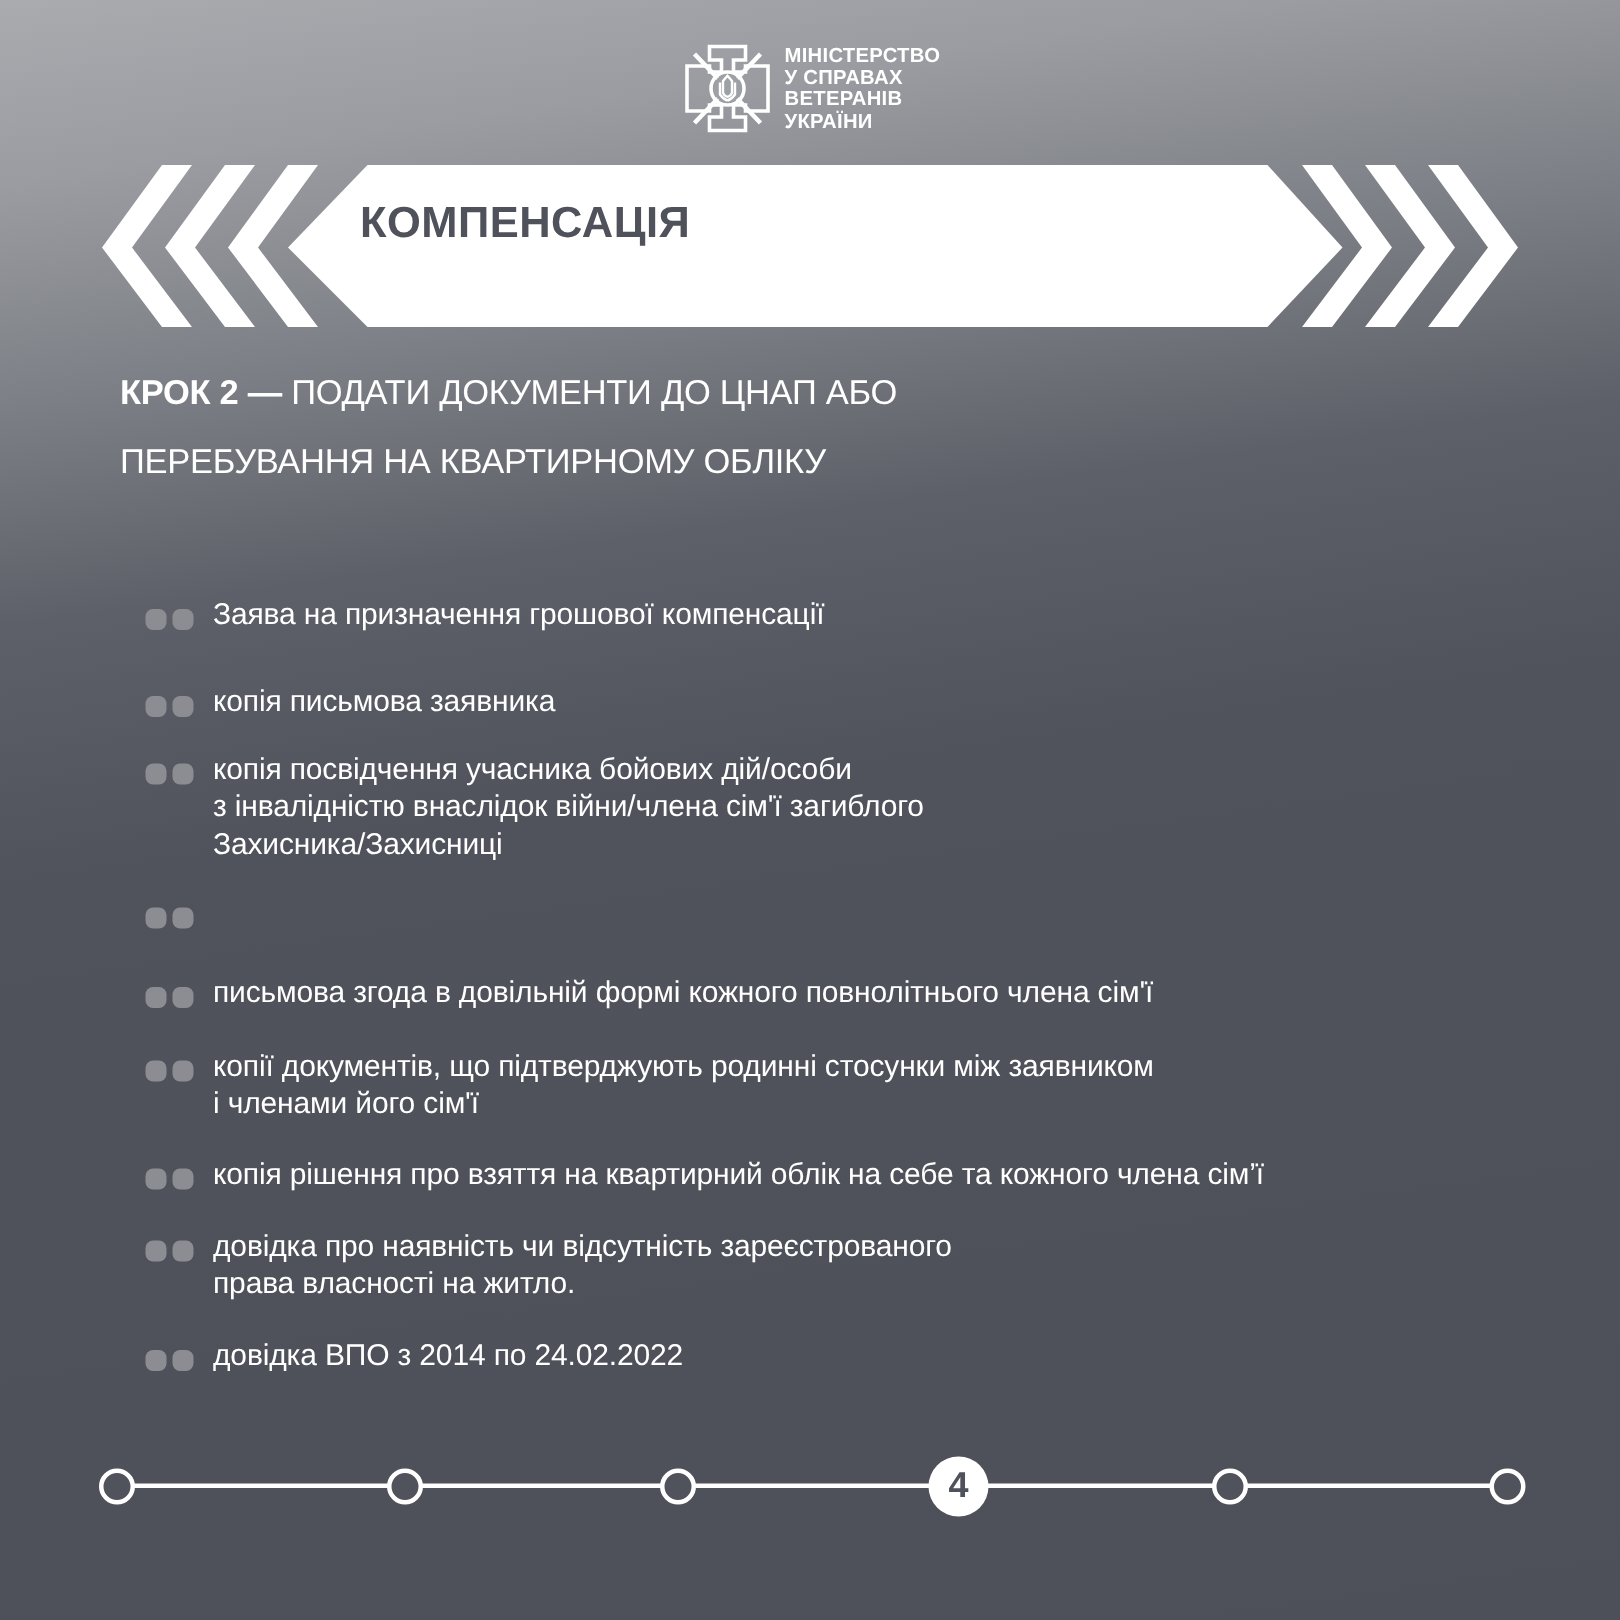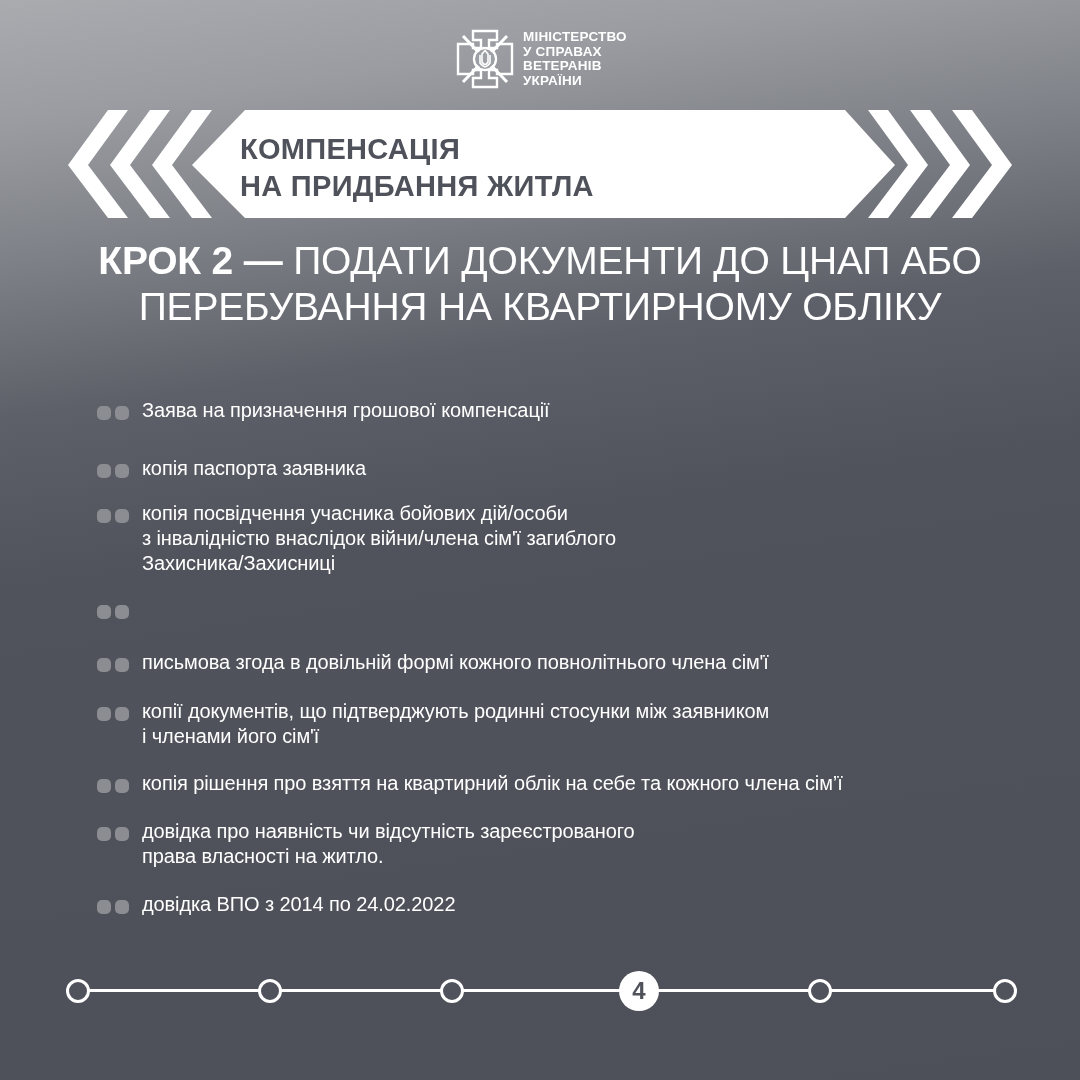--- a/index.html
+++ b/index.html
@@ -23,21 +23,21 @@
   }
   .logo-text div { white-space: nowrap; }
   .banner { position: absolute; left: 0; top: 0; width: 1080px; height: 240px; }
   .banner-title {
     position: absolute; left: 240px; width: 610px; top: 131px;
     text-align: left; color: #4f525a; font-weight: 700;
     font-size: 29px; line-height: 37px; letter-spacing: 0.3px;
   }
   .step-heading {
     position: absolute; left: 80px; width: 920px; top: 238px;
-    text-align: center; color: #ffffff; font-size: 39px; line-height: 46px;
+    text-align: left; color: #ffffff; font-size: 23px; line-height: 46px;
     letter-spacing: -0.2px;
   }
   .step-heading b { font-weight: 700; }
   .step-heading .rest { font-weight: 400; }
   .list { position: absolute; left: 97px; top: 398px; width: 950px; margin: 0; padding: 0; list-style: none; }
   .item { display: flex; align-items: flex-start; }
   .bullets { display: flex; gap: 4px; margin-top: 8px; margin-right: 13px; flex-shrink: 0; }
   .dot { width: 14px; height: 14px; border-radius: 5px; background: #8b8d92; }
   .item-text {
     color: #ffffff; font-size: 20px; line-height: 25px; white-space: pre-line;
@@ -86,42 +86,41 @@
     </g>
     <polygon fill="#ffffff" points="245,110 845,110 895,165 845,218 245,218 192,165"></polygon>
     <g fill="#ffffff">
       <polygon points="868,110 888,110 928,165 888,218 868,218 908,165"></polygon>
       <polygon points="910,110 930,110 970,165 930,218 910,218 950,165"></polygon>
       <polygon points="952,110 972,110 1012,165 972,218 952,218 992,165"></polygon>
     </g>
   </svg>
   <div class="banner-title">
     <div>КОМПЕНСАЦІЯ</div>
-    <div>НА ПРИДБАННЯ ЖИТЛА</div>
   </div>
 
   <div class="step-heading">
     <div><b>КРОК 2 —</b><span class="rest"> ПОДАТИ ДОКУМЕНТИ ДО ЦНАП АБО</span></div>
     <div class="rest">ПЕРЕБУВАННЯ НА КВАРТИРНОМУ ОБЛІКУ</div>
   </div>
 
   <ul class="list">
     <li class="item" style="height:58px">
       <span class="bullets">
           <span class="dot"></span>
           <span class="dot"></span>
         </span>
       <span class="item-text">Заява на призначення грошової компенсації</span>
     </li>
     <li class="item" style="height:45px">
       <span class="bullets">
           <span class="dot"></span>
           <span class="dot"></span>
         </span>
-      <span class="item-text">копія паспорта заявника</span>
+      <span class="item-text">копія письмова заявника</span>
     </li>
     <li class="item" style="height:96px">
       <span class="bullets">
           <span class="dot"></span>
           <span class="dot"></span>
         </span>
       <span class="item-text">копія посвідчення учасника бойових дій/особи
 з інвалідністю внаслідок війни/члена сім'ї загиблого
 Захисника/Захисниці</span>
     </li>

